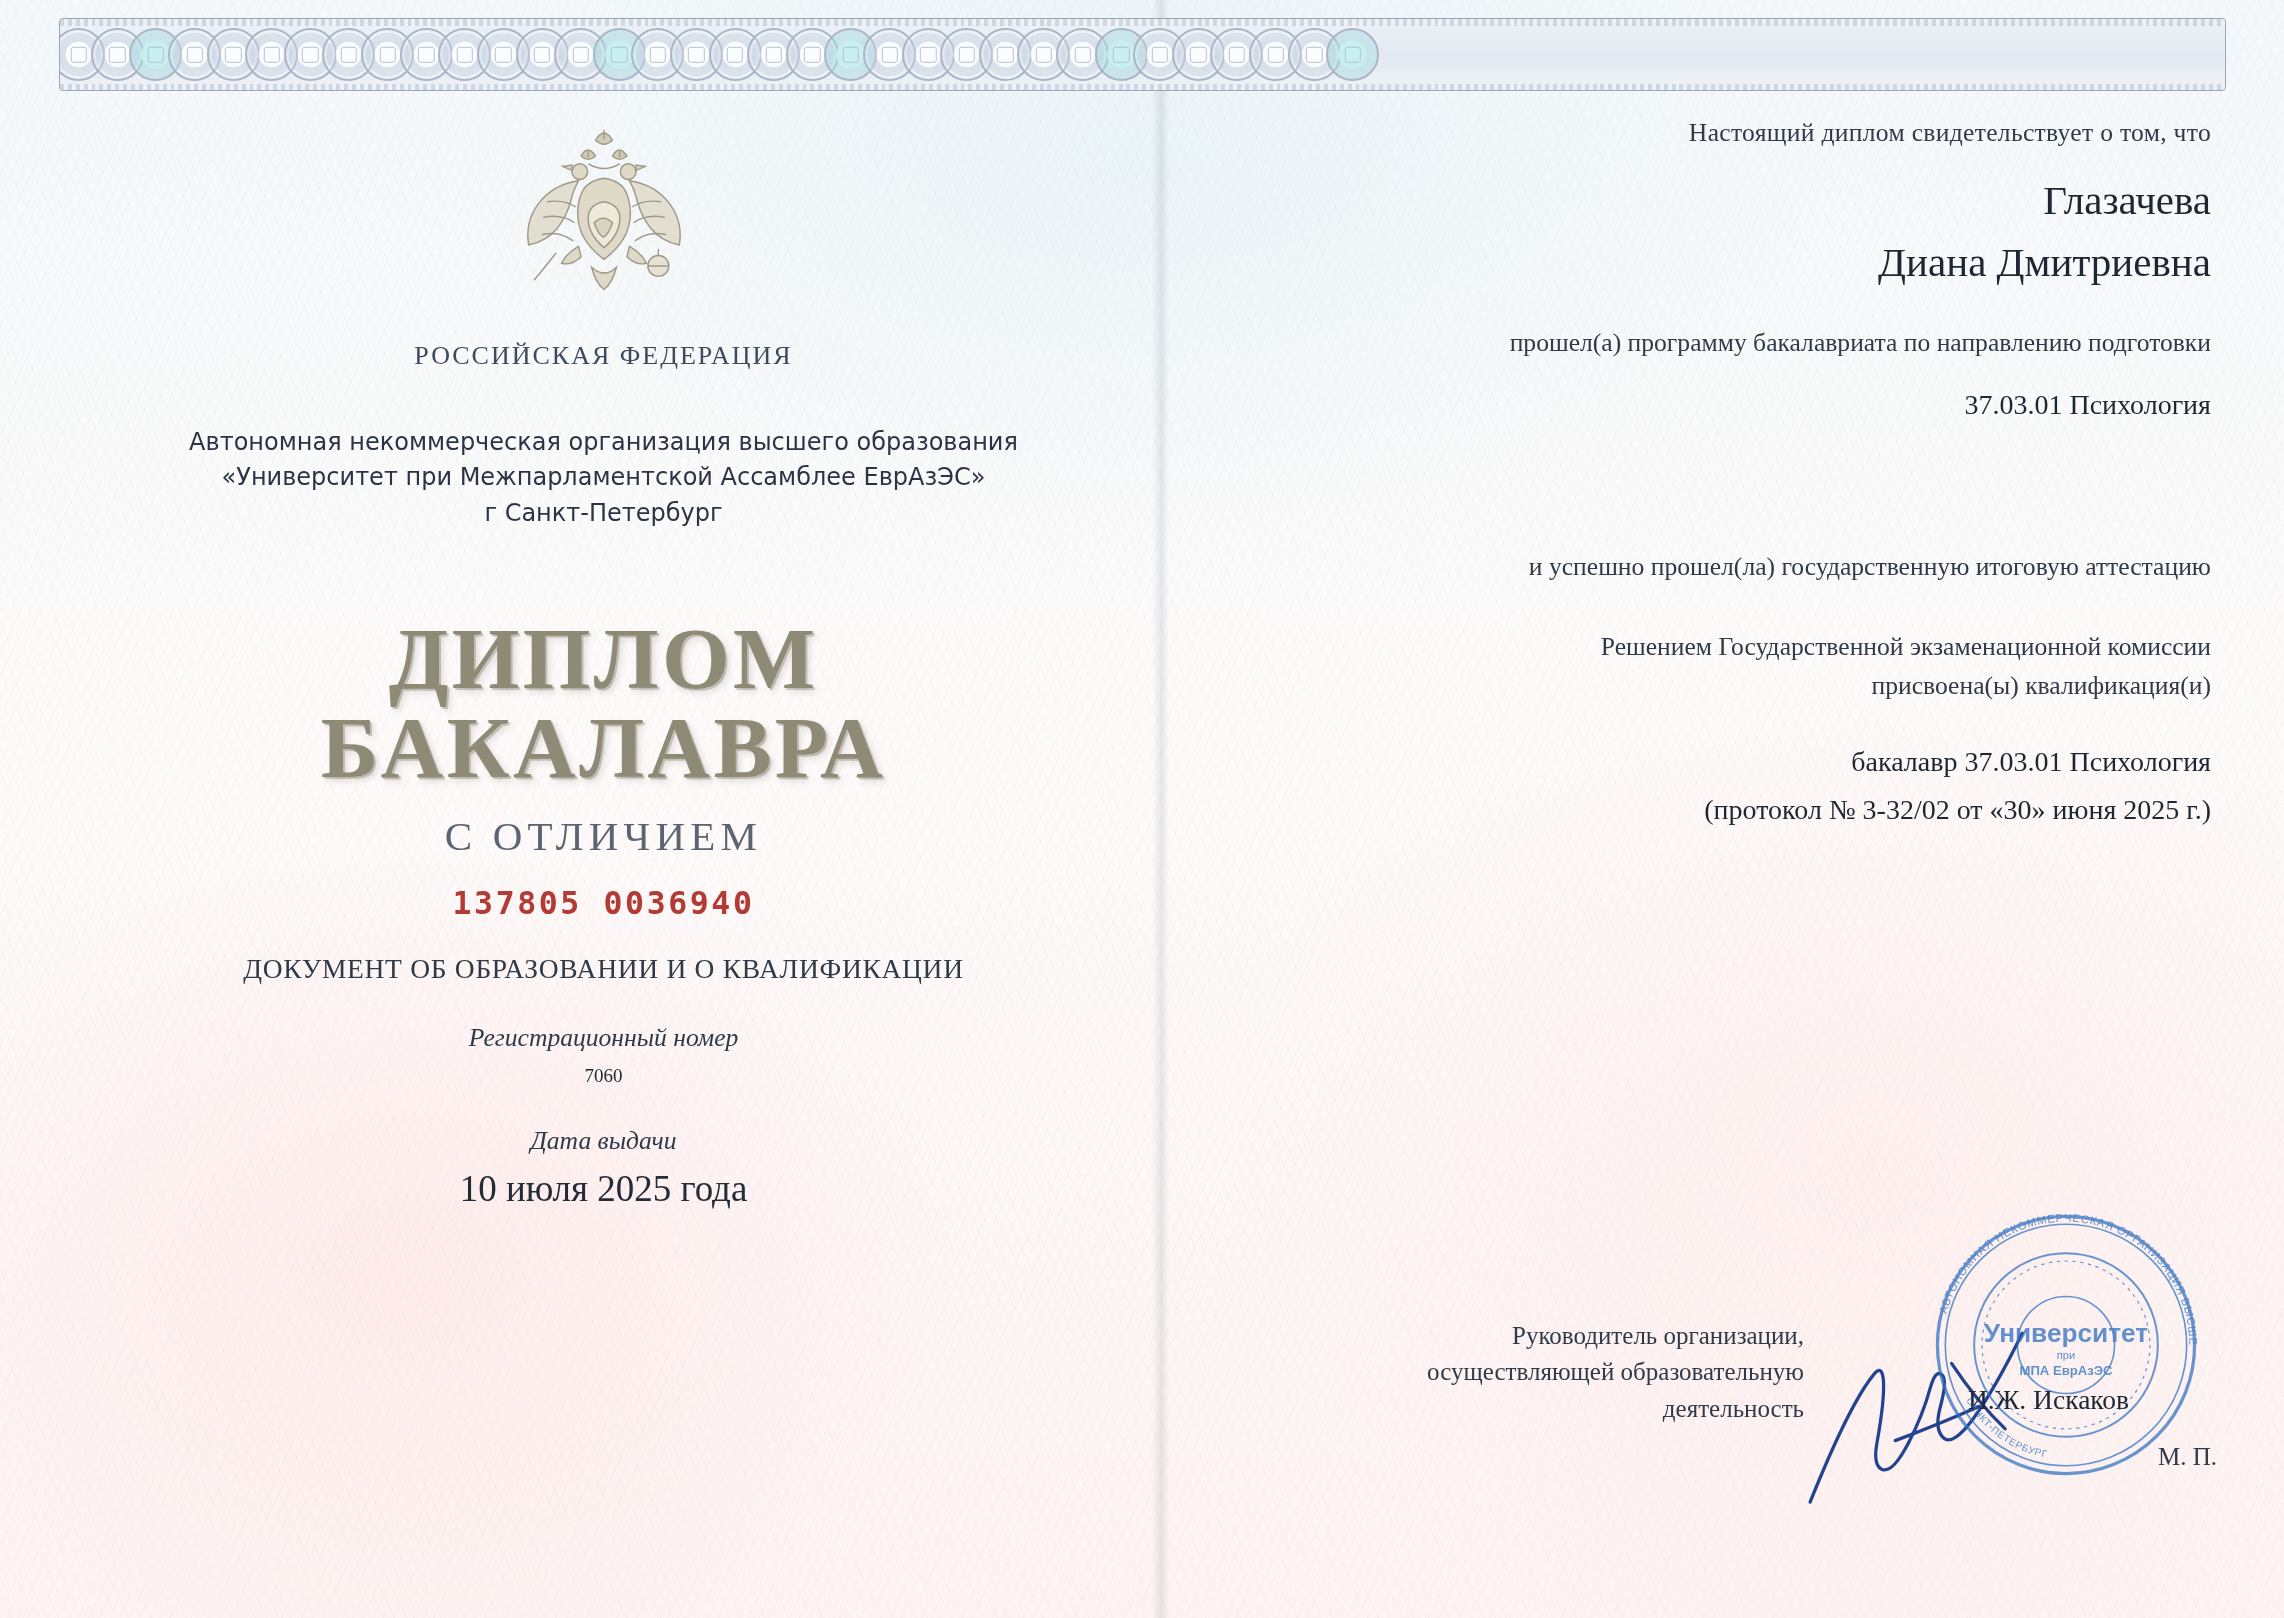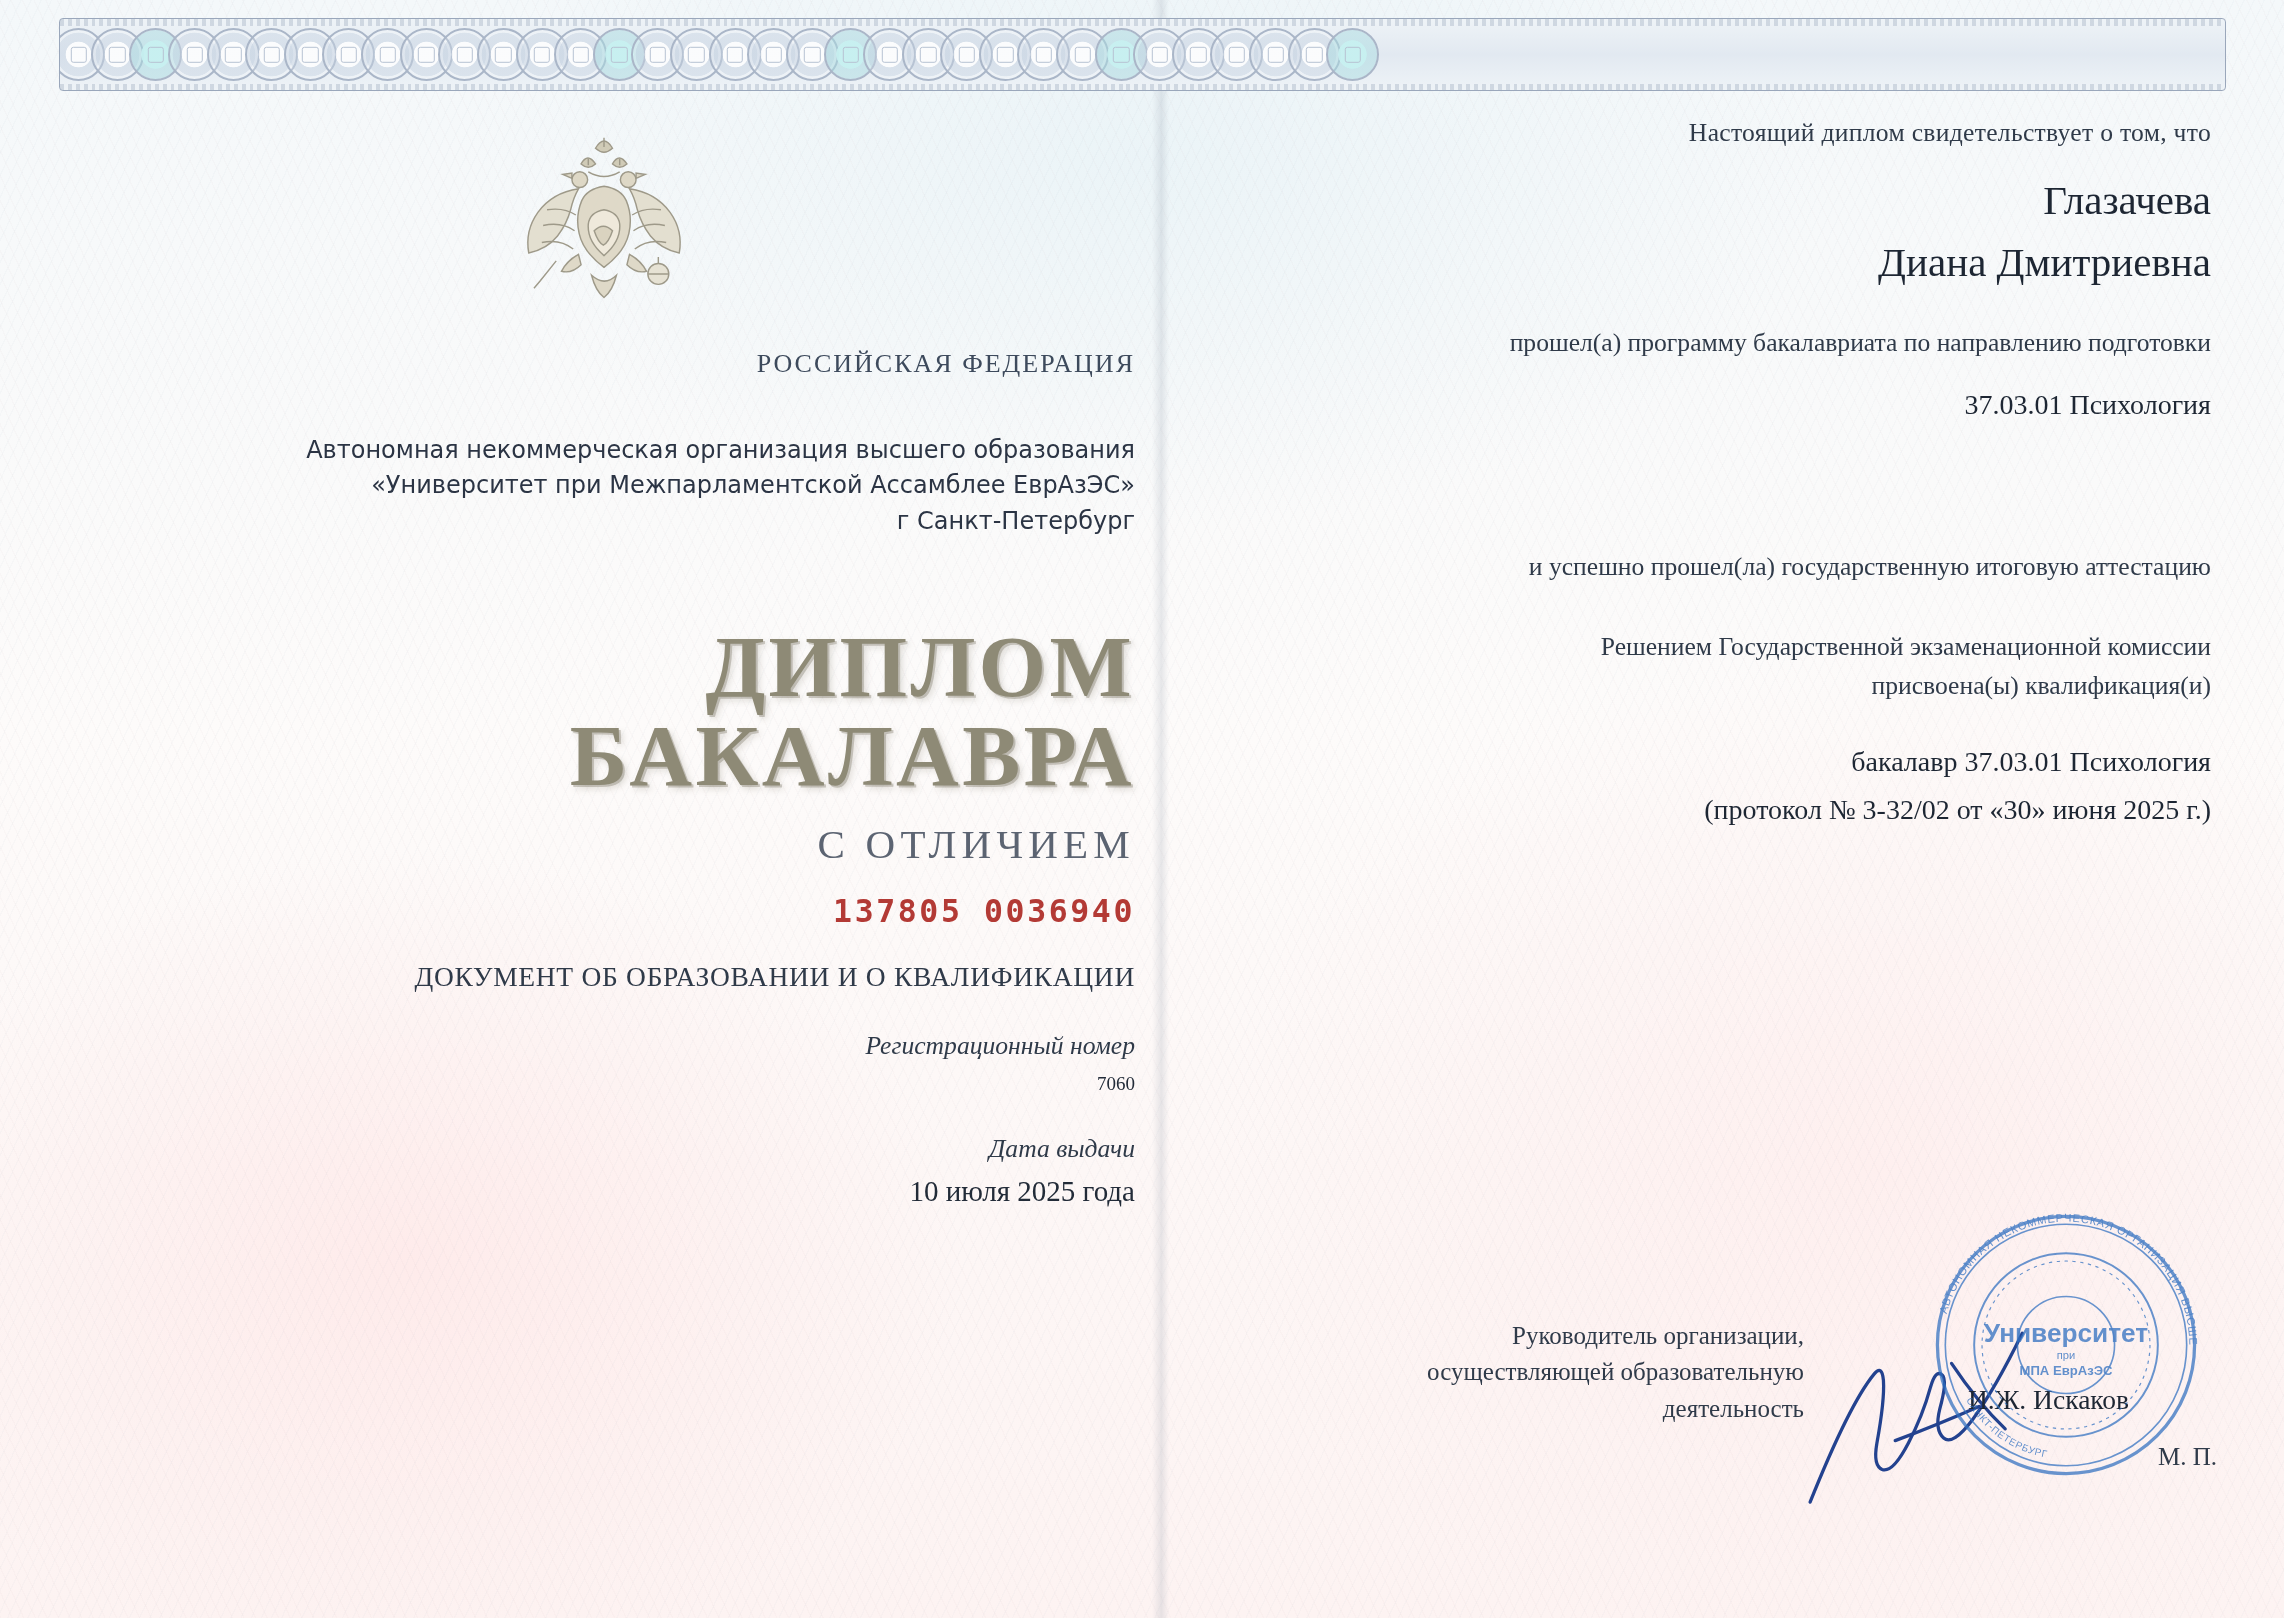--- a/index.html
+++ b/index.html
@@ -87,23 +87,23 @@
     height: 6.6px;
     background: repeating-linear-gradient(90deg, rgba(150,165,185,0.35) 0 3.9px, rgba(255,255,255,0) 3.9px 7.9px);
   }
   .top-border .edge.t { top: 0; }
   .top-border .edge.b { bottom: 0; }
 
   
   .left-col {
     position: absolute;
     left: 72px;
-    top: 126px;
+    top: 118px;
     width: 1063px;
-    text-align: right;
+    text-align: center;
     color: #2a3442;
   }
   .emblem {
     width: 216px;
     height: 216px;
     margin: 0 auto;
     position: relative;
   }
   .rf-label {
     margin-top: 6.6px;
@@ -165,21 +165,21 @@
     color: #222b38;
   }
   .date-label {
     margin-top: 39px;
     font-size: 25.6px;
     font-style: italic;
     color: #2f3a49;
   }
   .date-value {
     margin-top: 11.8px;
-    font-size: 29px;
+    font-size: 37px;
     color: #222b38;
   }
 
   
   .right-col {
     position: absolute;
     left: 1207px;
     top: 118px;
     width: 1004px;
     text-align: right;

